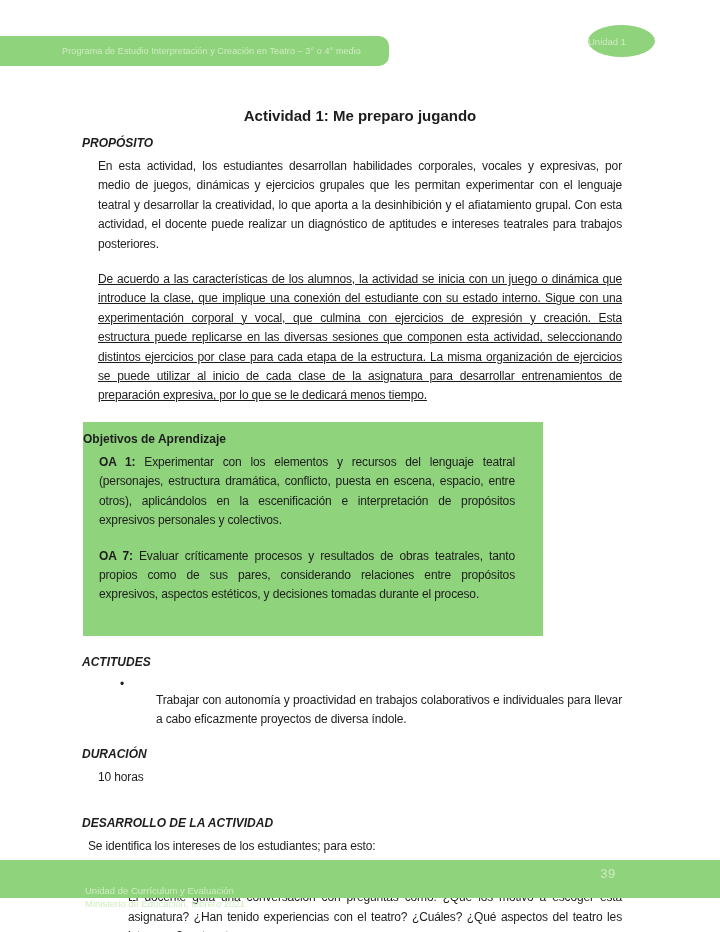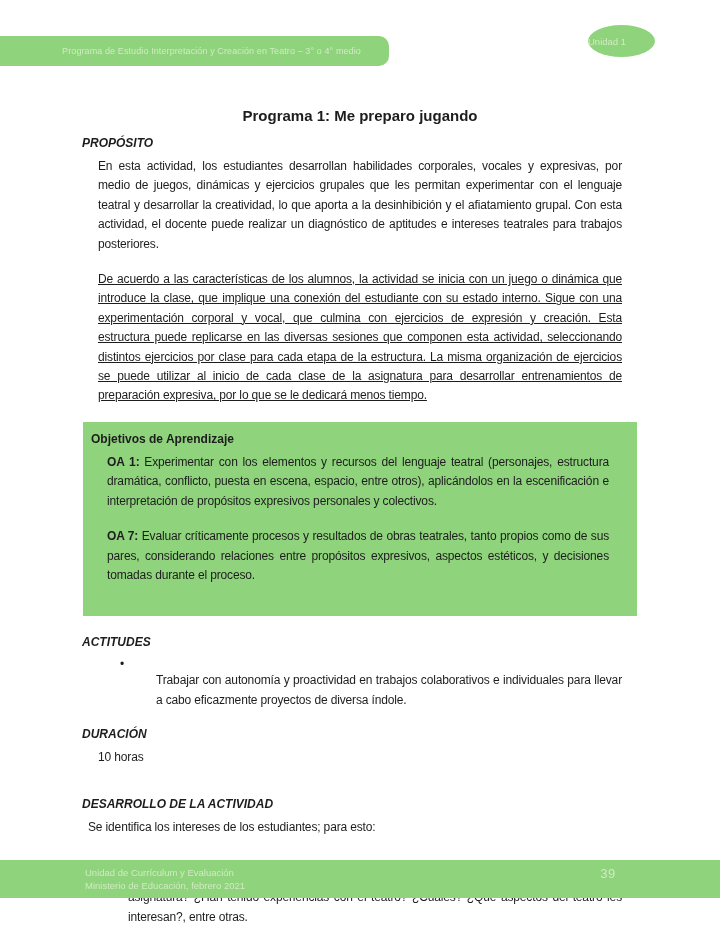--- a/index.html
+++ b/index.html
@@ -67,23 +67,23 @@
     letter-spacing: -0.15px;
     margin: 16px;
   }
   .just { text-align: justify; }
   p.body { margin-top: 6px; }
   .para2 { margin-top: 9px; text-decoration: underline; }
 
   .oa-box {
     margin-top: 16px;
     background: #8fd37c;
-    padding: 9px 12px 15px 8px;
+    padding: 9px 12px 15px 0;
     box-sizing: border-box;
-    width: 554px;
+    width: 460px;
     margin-left: 1px;
   }
   .oa-heading {
     font-size: 12px;
     font-weight: bold;
     line-height: 16px;
   }
   .oa-item { margin-top: 14px; }
 
   .sec-actitudes { margin-top: 18px; }
@@ -119,21 +119,21 @@
 
   
   .footer-bar {
     position: absolute;
     left: 0; top: 860px;
     width: 720px; height: 38px;
     background: #8fd37c;
   }
   .footer-left {
     position: absolute;
-    left: 85px; top: 6px;
+    left: 85px; top: 24px;
     color: #cfecc1;
     font-size: 9.5px;
     line-height: 13px;
   }
   .footer-page {
     position: absolute;
     left: 600px; top: 7px;
     color: #cfecc1;
     font-size: 13px;
     font-family: Liberation Mono, monospace;
@@ -146,21 +146,21 @@
 
   <div class="header-bar">
     <span>Programa de Estudio Interpretación y Creación en Teatro – 3° o 4° medio</span>
   </div>
   <div class="unit-badge">
     <span>Unidad 1</span>
   </div>
 
   <div class="content">
 
-    <h1 class="title">Programa 1: Me preparo jugando</h1>
+    <h1 class="title">Actividad 1: Me preparo jugando</h1>
 
     <h2 class="sec">PROPÓSITO</h2>
     <p class="body just">En esta actividad, los estudiantes desarrollan habilidades corporales, vocales y expresivas, por medio de juegos, dinámicas y ejercicios grupales que les permitan experimentar con el lenguaje teatral y desarrollar la creatividad, lo que aporta a la desinhibición y el afiatamiento grupal. Con esta actividad, el docente puede realizar un diagnóstico de aptitudes e intereses teatrales para trabajos posteriores.</p>
     <p class="body just para2">De acuerdo a las características de los alumnos, la actividad se inicia con un juego o dinámica que introduce la clase, que implique una conexión del estudiante con su estado interno. Sigue con una experimentación corporal y vocal, que culmina con ejercicios de expresión y creación. Esta estructura puede replicarse en las diversas sesiones que componen esta actividad, seleccionando distintos ejercicios por clase para cada etapa de la estructura. La misma organización de ejercicios se puede utilizar al inicio de cada clase de la asignatura para desarrollar entrenamientos de preparación expresiva, por lo que se le dedicará menos tiempo.</p>
 
     <div class="oa-box">
       <div class="oa-heading">Objetivos de Aprendizaje</div>
       <p class="body just oa-item"><b>OA 1:</b> <span>Experimentar con los elementos y recursos del lenguaje teatral (personajes, estructura dramática, conflicto, puesta en escena, espacio, entre otros), aplicándolos en la escenificación e interpretación de propósitos expresivos personales y colectivos.</span></p>
       <p class="body just oa-item"><b>OA 7:</b> <span>Evaluar críticamente procesos y resultados de obras teatrales, tanto propios como de sus pares, considerando relaciones entre propósitos expresivos, aspectos estéticos, y decisiones tomadas durante el proceso.</span></p>
     </div>

